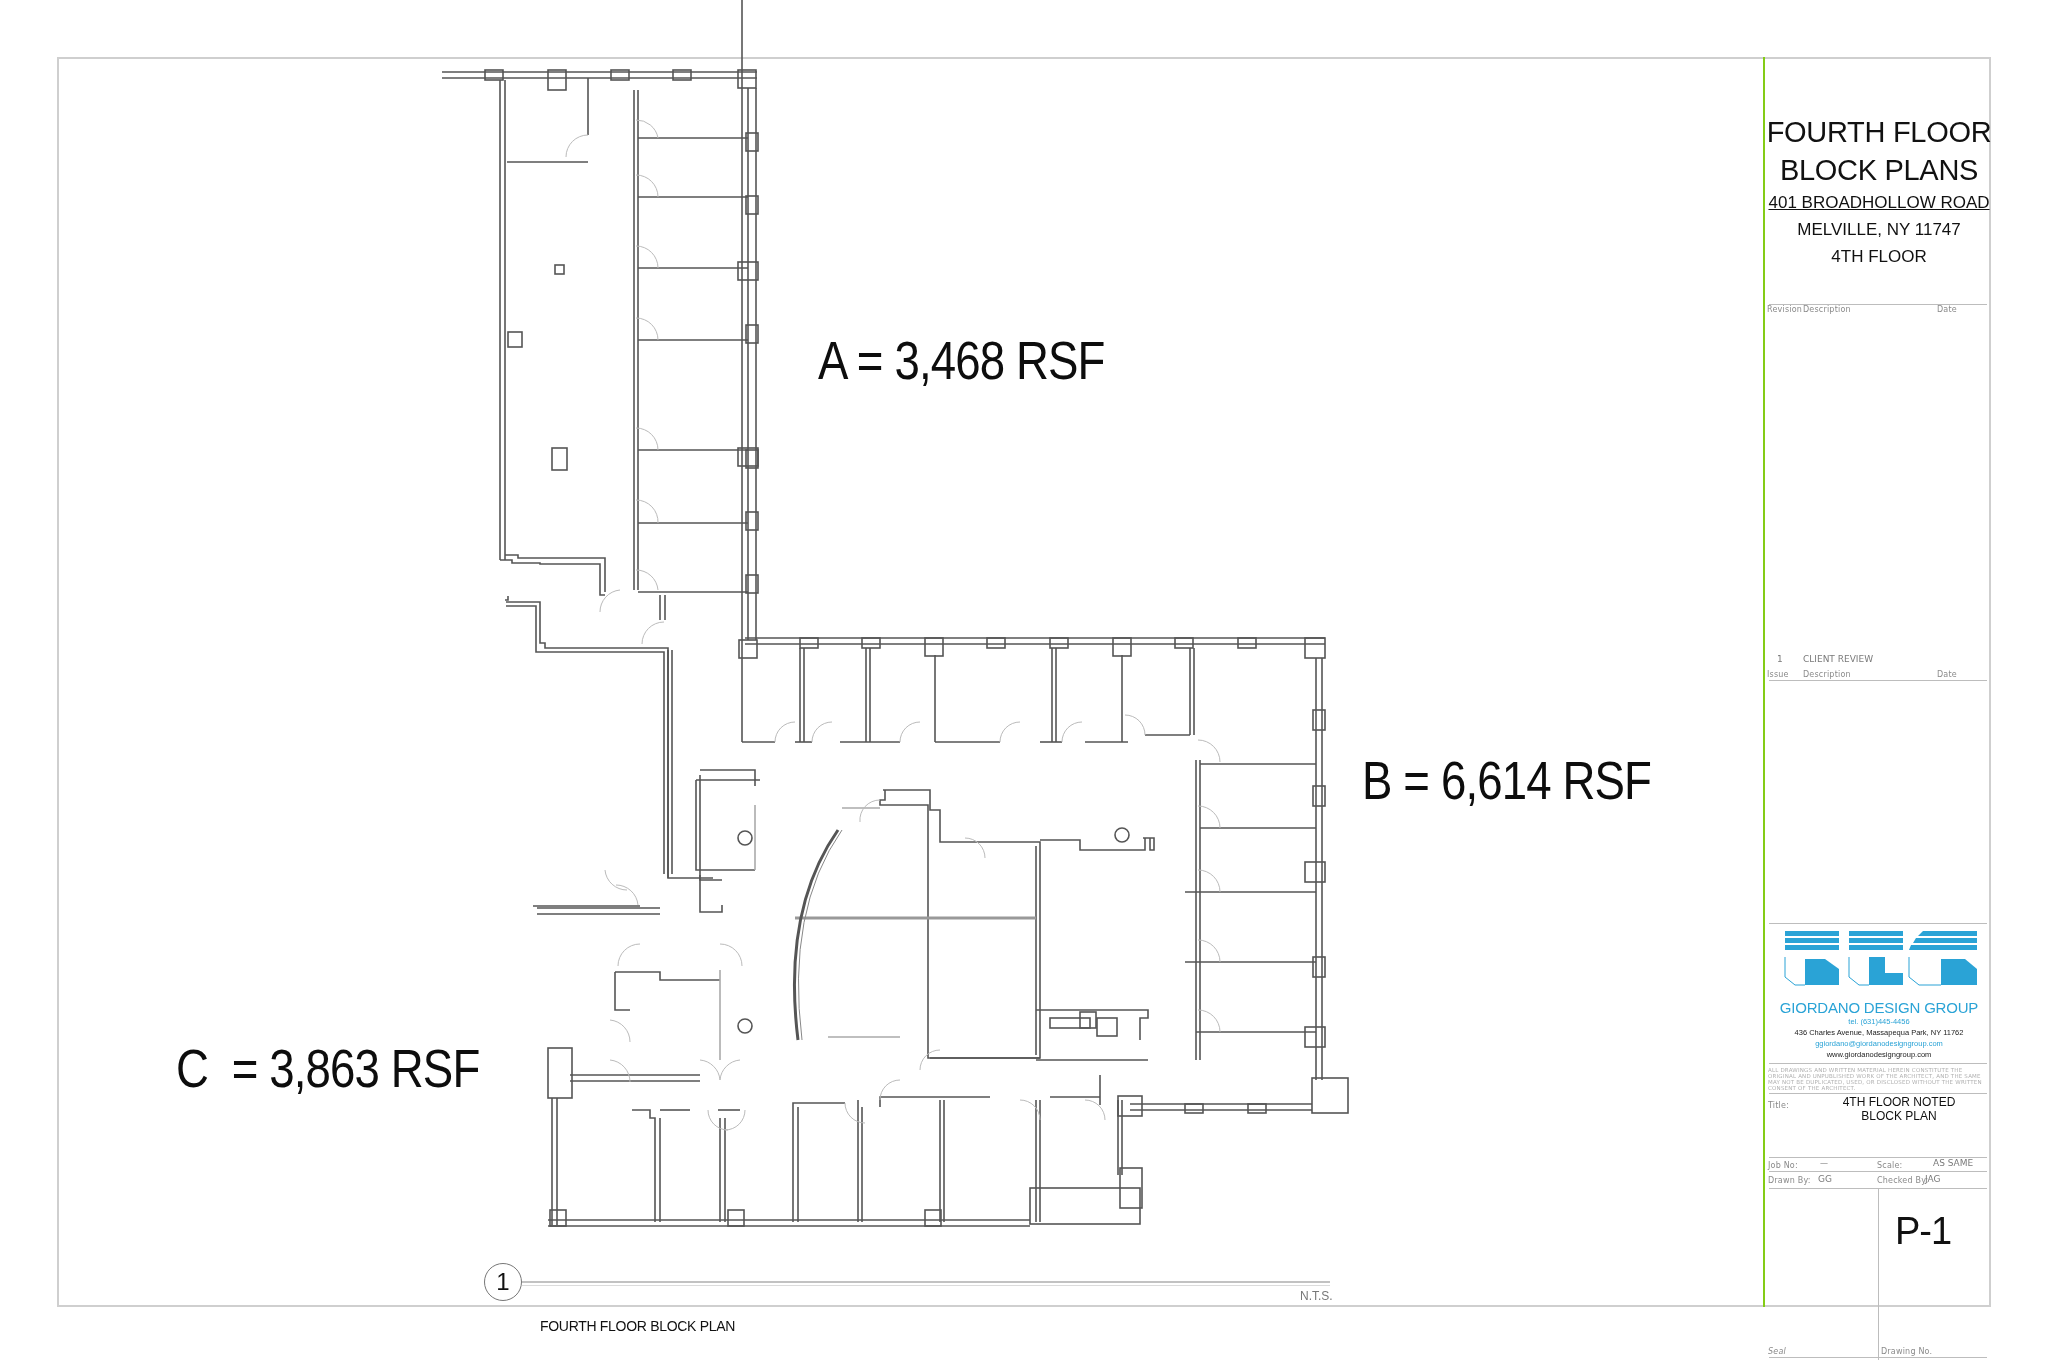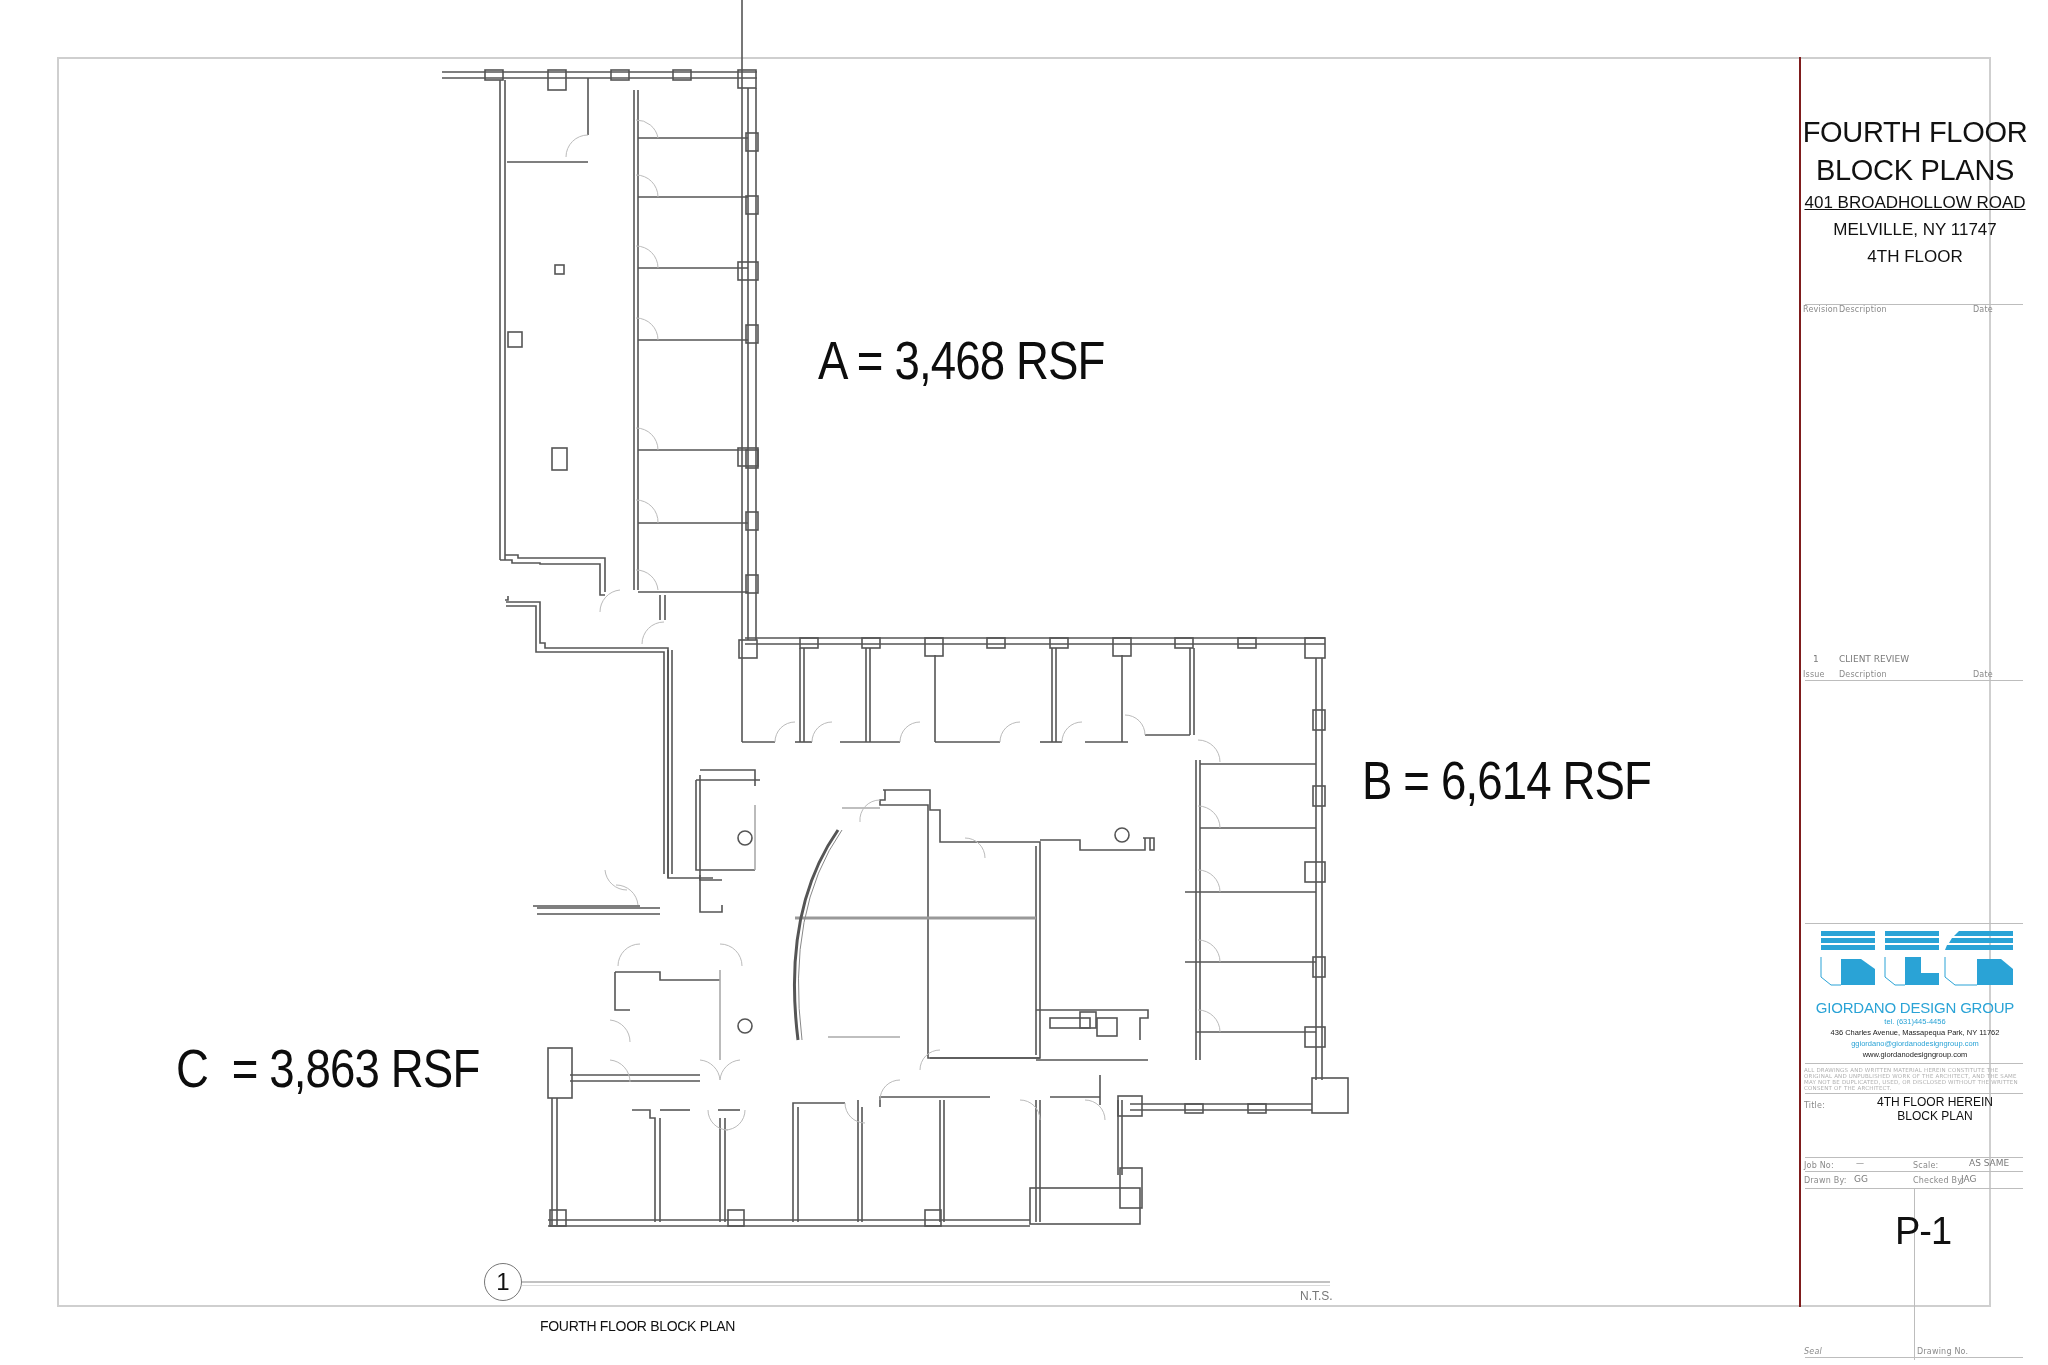--- a/index.html
+++ b/index.html
@@ -1,19 +1,19 @@
 <!DOCTYPE html>
 <html><head>
 <meta charset="utf-8">
 <style>
   html, body { margin:0; padding:0; background:#ffffff; }
   body { width:2048px; height:1365px; position:relative; overflow:hidden; font-family:"Liberation Sans", sans-serif; color:#111; }
   #sheet { position:absolute; left:0; top:0; width:2048px; height:1365px; }
   .frame { position:absolute; left:57px; top:57px; width:1934px; height:1250px; border:2px solid #cfcfcf; box-sizing:border-box; }
-  .tb { position:absolute; left:1763px; top:57px; width:228px; height:1250px; border-left:2px solid #7f1d1d; box-sizing:border-box;margin-left:36px; }
+  .tb { position:absolute; left:1763px; top:57px; width:228px; height:1250px; border-left:2px solid #84cc16; box-sizing:border-box; }
   .tb-title { position:absolute; left:0; width:228px; text-align:center; }
   .t-big { font-size:29px; line-height:38px; letter-spacing:-0.3px; }
   .t-mid { font-size:17px; line-height:27px; }
   .hline { position:absolute; left:4px; width:218px; border-top:1.5px solid #bdbdbd; }
   .small { position:absolute; font-family:"DejaVu Sans", sans-serif; font-size:8px; color:#8a8a8a; letter-spacing:0.2px; }
   .small2 { position:absolute; font-family:"DejaVu Sans", sans-serif; font-size:9px; color:#7a7a7a; }
   .gdg-name { position:absolute; left:0; width:228px; text-align:center; font-size:15px; color:#2aa3d6; letter-spacing:-0.2px; }
   .gdg-line { position:absolute; left:0; width:228px; text-align:center; font-size:7.5px; color:#222; }
   .gdg-blue { color:#2aa3d6; }
   .area-label { position:absolute; font-size:53px; letter-spacing:-1px; color:#0d0d0d; white-space:pre; transform:scaleX(0.86); transform-origin:left center; }
@@ -318,21 +318,21 @@
     <div class="gdg-line" style="top:993px;">www.giordanodesigngroup.com</div>
     <div class="hline" style="top:1006px;"></div>
 
     <div class="small" style="left:3px; top:1010px; font-size:5.5px; color:#b0b0b0; line-height:6px;">ALL DRAWINGS AND WRITTEN MATERIAL HEREIN CONSTITUTE THE</div>
     <div class="small" style="left:3px; top:1016px; font-size:5.5px; color:#b0b0b0; line-height:6px;">ORIGINAL AND UNPUBLISHED WORK OF THE ARCHITECT, AND THE SAME</div>
     <div class="small" style="left:3px; top:1022px; font-size:5.5px; color:#b0b0b0; line-height:6px;">MAY NOT BE DUPLICATED, USED, OR DISCLOSED WITHOUT THE WRITTEN</div>
     <div class="small" style="left:3px; top:1028px; font-size:5.5px; color:#b0b0b0; line-height:6px;">CONSENT OF THE ARCHITECT.</div>
     <div class="hline" style="top:1036px;"></div>
 
     <div class="small" style="left:3px; top:1044px;">Title:</div>
-    <div class="tb-title" style="top:1038px; left:20px; font-size:12px;">4TH FLOOR HEREIN</div>
+    <div class="tb-title" style="top:1038px; left:20px; font-size:12px;">4TH FLOOR NOTED</div>
     <div class="tb-title" style="top:1052px; left:20px; font-size:12px;">BLOCK PLAN</div>
 
     <div class="hline" style="top:1100px;"></div>
     <div class="small" style="left:3px; top:1104px;">Job No:</div>
     <div class="small" style="left:55px; top:1102px;">—</div>
     <div class="small" style="left:112px; top:1104px;">Scale:</div>
     <div class="small2" style="left:168px; top:1101px;">AS SAME</div>
     <div class="hline" style="top:1114px;"></div>
     <div class="small" style="left:3px; top:1119px;">Drawn By:</div>
     <div class="small2" style="left:53px; top:1117px;">GG</div>

